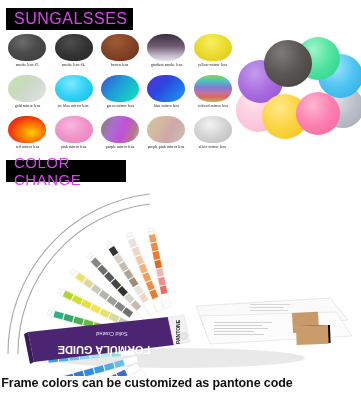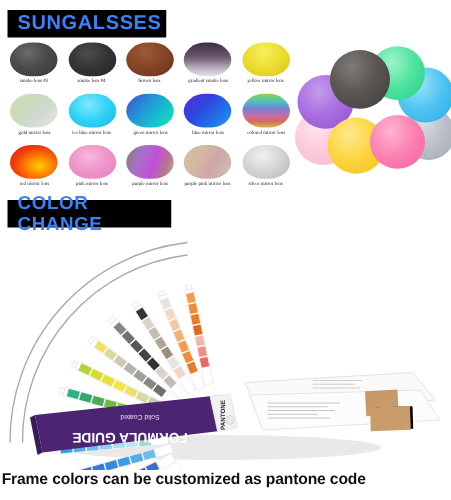--- a/index.html
+++ b/index.html
@@ -8,29 +8,29 @@
     background:#ffffff;
     font-family:"Liberation Sans", sans-serif;
     overflow:hidden;position:relative;
   }
   .page{position:relative;width:361px;height:400px;overflow:hidden;}
 
   
   .banner{
     position:absolute;
     background:#000000;
-    color:#3b82f6;
-    font-weight:bold;
+    color:#d946ef;
+    font-weight:normal;
     letter-spacing:.5px;
     display:flex;align-items:center;
     padding:0 8px;
     box-sizing:border-box;
   }
   #banner-sunglasses{left:6px;top:8px;width:127px;height:22px;font-size:16px;}
-  #banner-colorchange{left:6px;top:160px;width:131px;height:22px;font-size:15px;}
+  #banner-colorchange{left:6px;top:160px;width:120px;height:22px;font-size:15px;}
 
   
   .lens-grid{
     position:absolute;left:4px;top:34px;width:232px;
   }
   .lens-row{display:flex;width:232px;margin-bottom:3px;}
   .lens-cell{
     width:46.4px;
     display:flex;flex-direction:column;align-items:center;
   }

